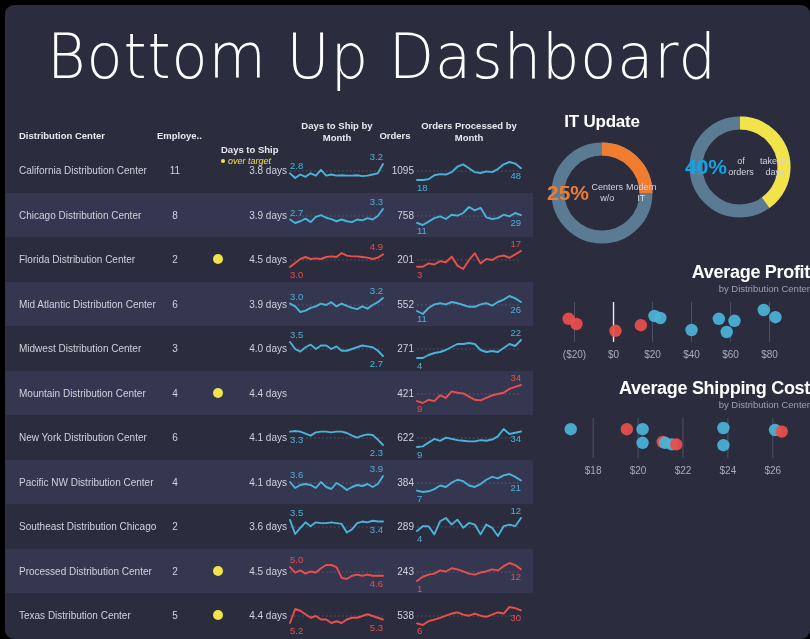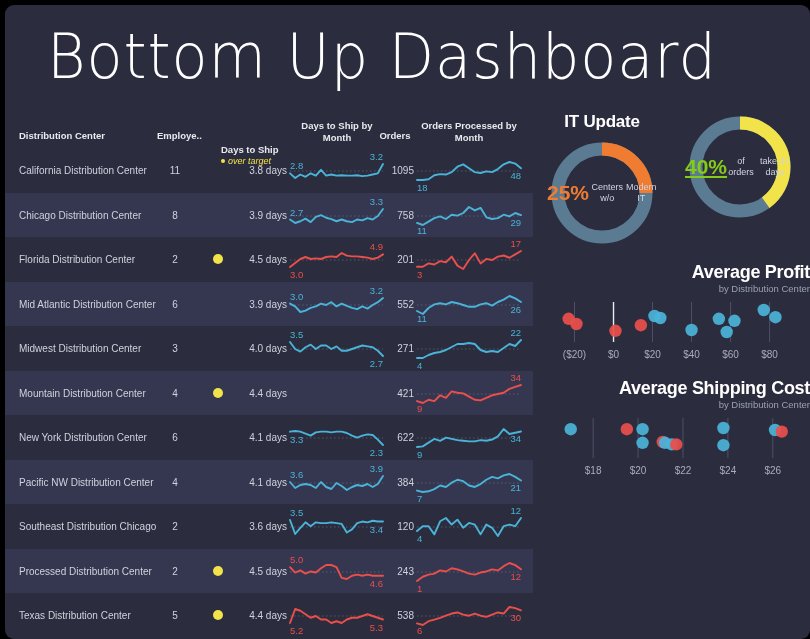--- a/index.html
+++ b/index.html
@@ -329,21 +329,21 @@
             <div class="cell c-emp">2</div>
             <div class="cell c-days">3.6 days</div>
             <div class="cell c-spark1">
               <svg class="spark-svg" viewBox="0 0 93 36" preserveAspectRatio="none">
                 <line x1="0" y1="18.000000000000004" x2="93" y2="18.000000000000004" stroke="#757a93" stroke-width="1" stroke-dasharray="1.5 2.5" opacity="0.55"></line>
                 <path d="M0.00 11.00 L5.17 25.00 L10.33 18.78 L15.50 13.33 L20.67 17.22 L25.83 13.33 L31.00 14.11 L36.17 14.11 L41.33 13.33 L46.50 14.11 L51.67 14.89 L56.83 23.44 L62.00 20.33 L67.17 14.11 L72.33 12.56 L77.50 13.33 L82.67 11.78 L87.83 12.56 L93.00 12.56 " fill="none" stroke="#4ab3d8" stroke-width="1.9" stroke-linejoin="round" stroke-linecap="round"></path>
                 <text x="0" y="7" fill="#4ab3d8" class="sv-label" text-anchor="start">3.5</text>
                 <text x="93" y="23.555555555555557" fill="#4ab3d8" class="sv-label" text-anchor="end">3.4</text>
               </svg>
             </div>
-            <div class="cell c-orders">120</div>
+            <div class="cell c-orders">289</div>
             <div class="cell c-spark2">
               <svg class="spark-svg" viewBox="0 0 104 40" preserveAspectRatio="none">
                 <line x1="0" y1="20" x2="104" y2="20" stroke="#757a93" stroke-width="1" stroke-dasharray="1.5 2.5" opacity="0.55"></line>
                 <path d="M0.00 24.09 L5.78 19.18 L11.56 19.18 L17.33 27.36 L23.11 14.27 L28.89 11.00 L34.67 17.55 L40.44 12.64 L46.22 20.82 L52.00 15.91 L57.78 17.55 L63.56 27.36 L69.33 17.55 L75.11 20.82 L80.89 29.00 L86.67 19.18 L92.44 17.55 L98.22 19.18 L104.00 11.00 " fill="none" stroke="#4ab3d8" stroke-width="1.9" stroke-linejoin="round" stroke-linecap="round"></path>
                 <text x="0" y="35.09090909090909" fill="#4ab3d8" class="sv-label" text-anchor="start">4</text>
                 <text x="104" y="7" fill="#4ab3d8" class="sv-label" text-anchor="end">12</text>
               </svg>
             </div>
           </div>
           <div class="row alt">
@@ -412,21 +412,21 @@
               </div>
             </div>
           </div>
           <div class="kpi">
             <div class="donut-wrap">
               <svg width="110" height="110" viewBox="0 0 110 110">
                 <circle cx="55" cy="55" r="44" fill="none" stroke="#5b7b92" stroke-width="13"></circle>
                 <circle cx="55" cy="55" r="44" fill="none" stroke="#f2e34a" stroke-width="13" stroke-dasharray="110.58 276.46" transform="rotate(-90 55 55)"></circle>
               </svg>
               <div class="donut-center">
-                <div class="donut-pct" style="color: #84cc16; text-decoration: underline;">40%</div>
+                <div class="donut-pct" style="color: #0ea5e9;">40%</div>
                 <div class="donut-cap">of orders</div>
                 <div class="donut-cap">take 4+ days</div>
               </div>
             </div>
           </div>
         </div>
 
       <div class="sec">
         <div class="sec-title">Average Profit</div>
         <div class="sec-sub">by Distribution Center</div>

